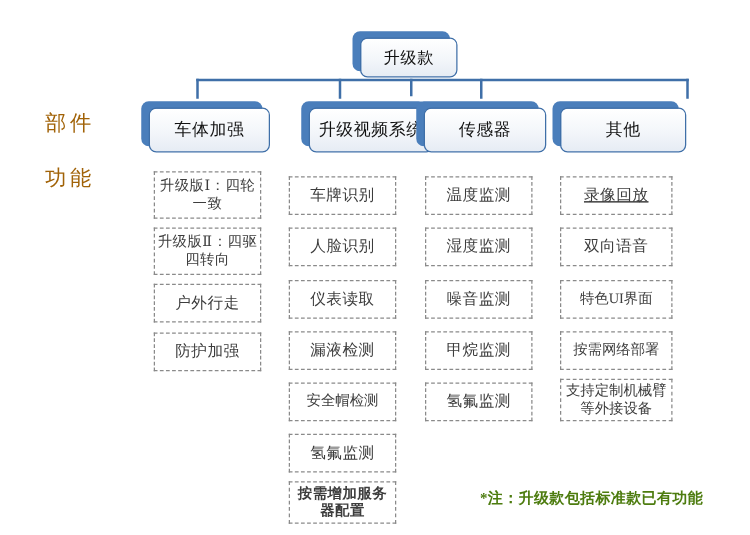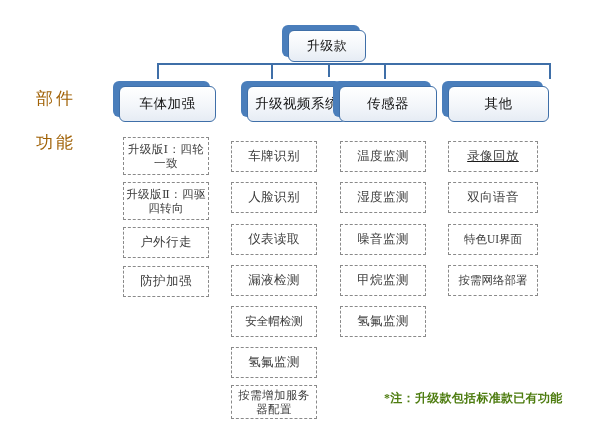--- a/index.html
+++ b/index.html
@@ -186,21 +186,21 @@
   </div>
   <div class="dbox" style="left:231px; top:265px; width:86px; height:31px;">
     <span>漏液检测</span>
   </div>
   <div class="dbox tight" style="left:231px; top:306px; width:86px; height:31px;">
     <span>安全帽检测</span>
   </div>
   <div class="dbox" style="left:231px; top:347px; width:86px; height:31px;">
     <span>氢氟监测</span>
   </div>
-  <div class="dbox two-line" style="left:231px; top:385px; width:86px; height:34px;">
+  <div class="dbox two-line" style="left:231px; top:385px; width:86px; height:34px;font-weight:bold;">
     <span>按需增加服务器配置</span>
   </div>
 
   <div class="dbox" style="left:340px; top:141px; width:86px; height:31px;">
     <span>温度监测</span>
   </div>
   <div class="dbox" style="left:340px; top:182px; width:86px; height:31px;">
     <span>湿度监测</span>
   </div>
   <div class="dbox" style="left:340px; top:224px; width:86px; height:31px;">
@@ -218,16 +218,19 @@
   </div>
   <div class="dbox" style="left:448px; top:182px; width:90px; height:31px;">
     <span>双向语音</span>
   </div>
   <div class="dbox tight" style="left:448px; top:224px; width:90px; height:31px;">
     <span>特色UI界面</span>
   </div>
   <div class="dbox tight" style="left:448px; top:265px; width:90px; height:31px;">
     <span>按需网络部署</span>
   </div>
+  <div class="dbox two-line tight" style="left:448px; top:303px; width:90px; height:34px;">
+    <span>支持定制机械臂等外接设备</span>
+  </div>
 
   <div id="footnote">*注：升级款包括标准款已有功能</div>
 
 </div>
 
 </body></html>

